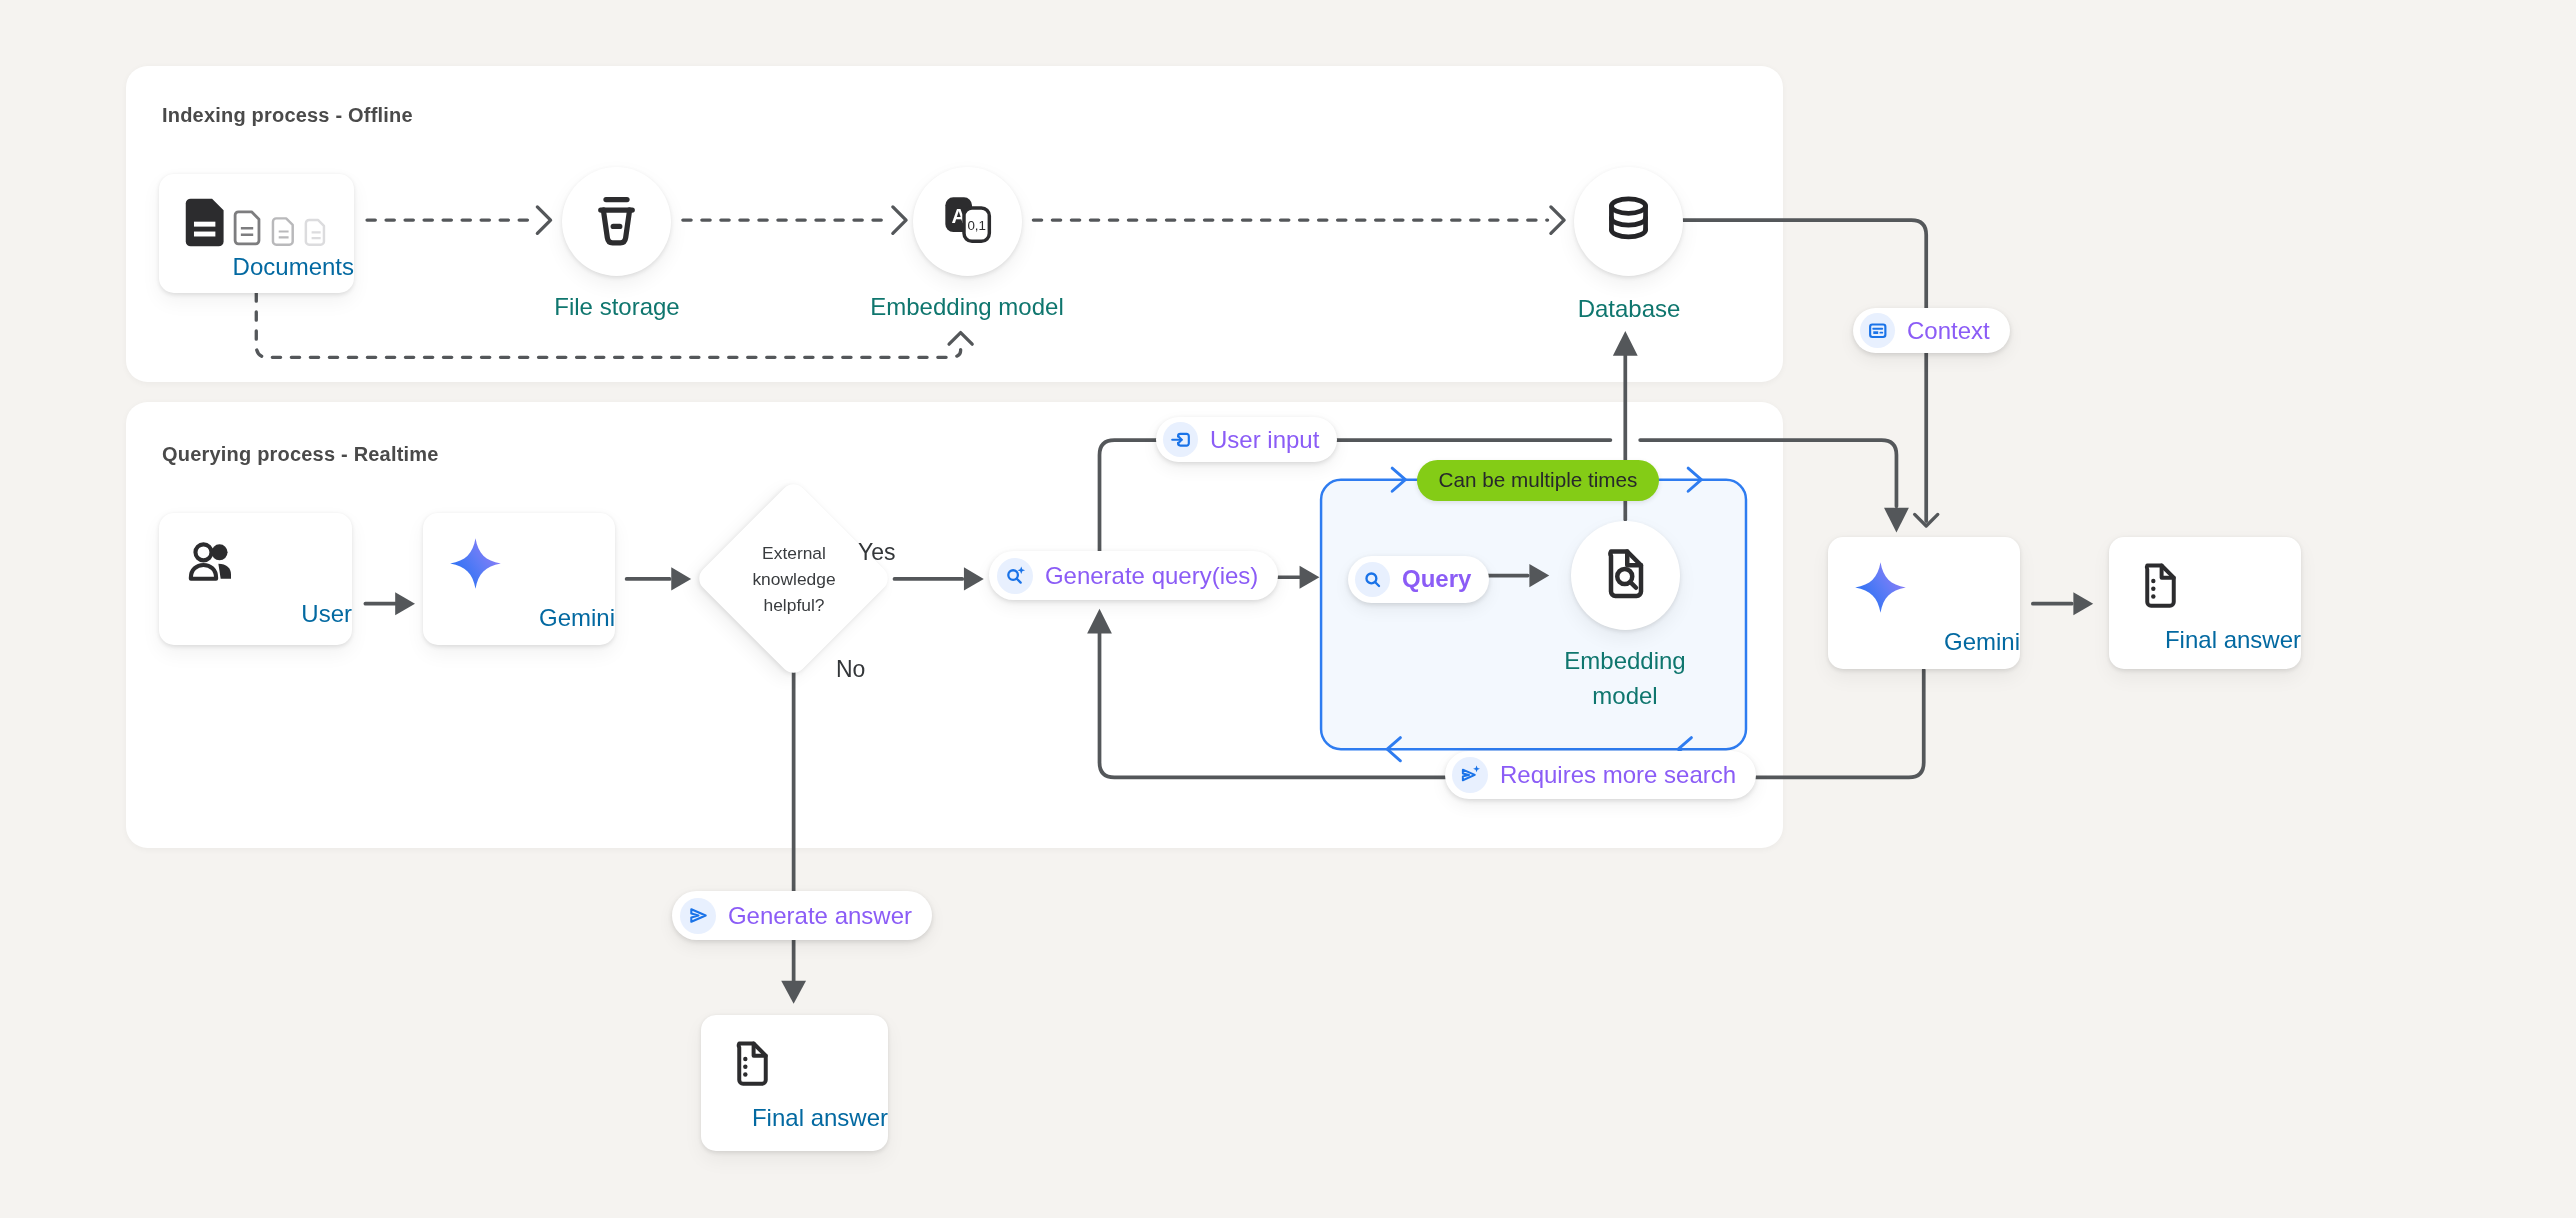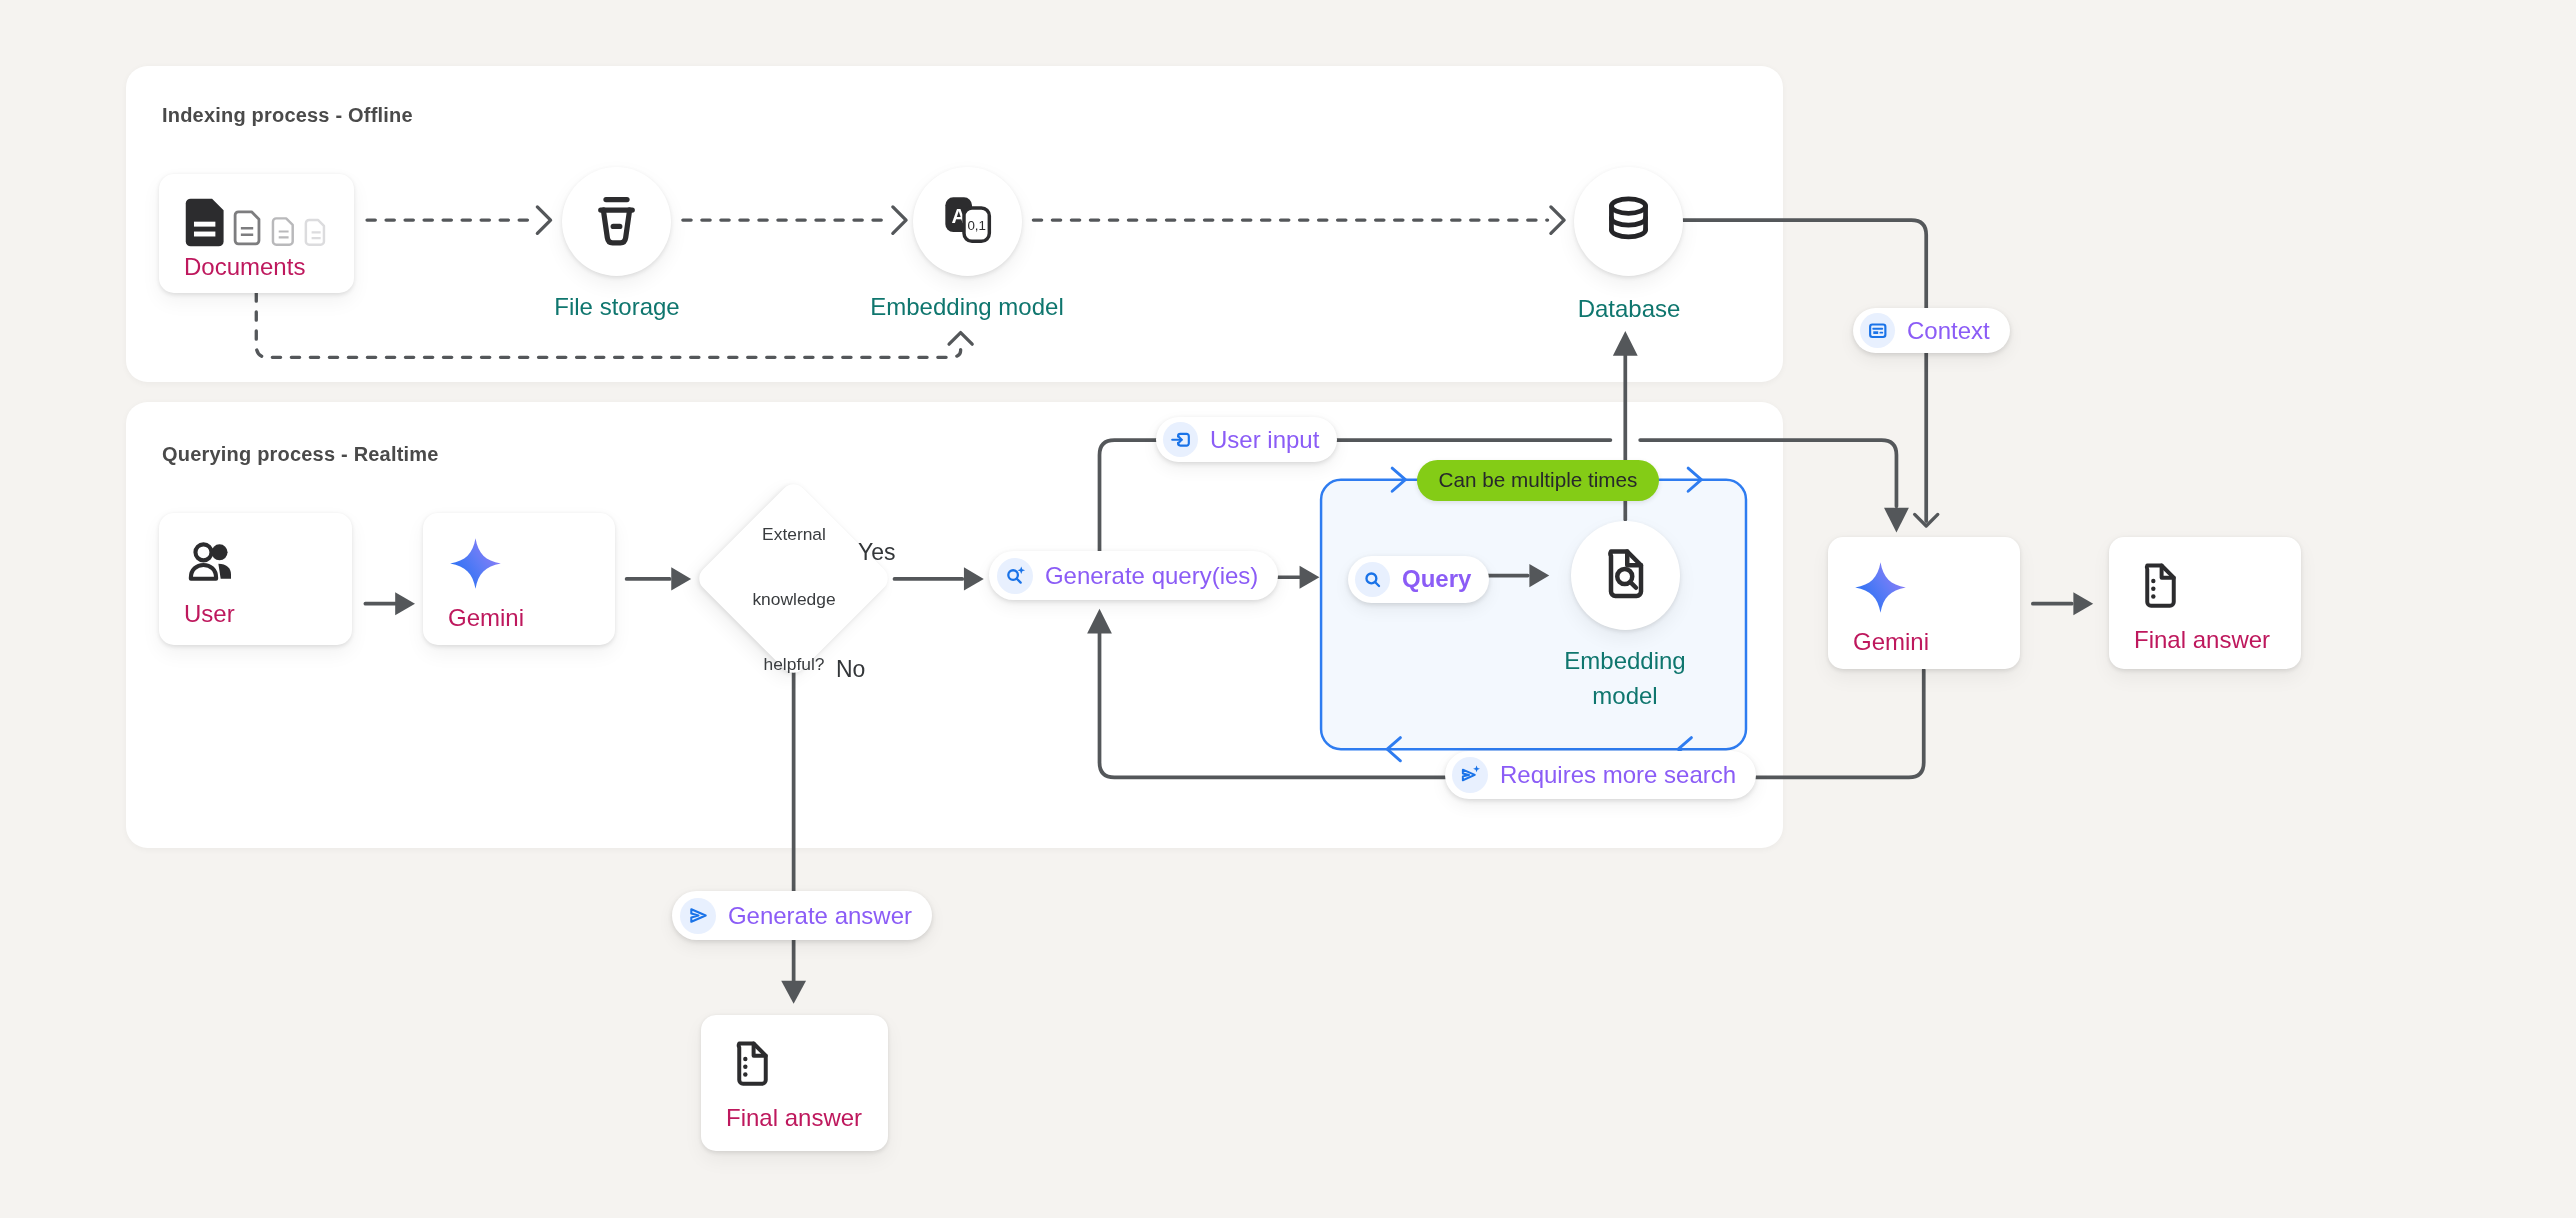--- a/index.html
+++ b/index.html
@@ -16,21 +16,21 @@
   .panel-title{
     position:absolute;font-size:20px;font-weight:700;color:#4a4a4a;letter-spacing:0.2px;
     white-space:nowrap;
   }
   .conn{position:absolute;left:0;top:0;z-index:2;}
   .node-box{
     position:absolute;background:#fff;border-radius:15px;z-index:3;
     box-shadow:0 1.7px 4.1px rgba(0,0,0,0.10), 0 8.3px 20px rgba(0,0,0,0.05);
     padding:23px 0 0 25px;box-sizing:border-box;
   }
-  .node-box .nb-label{margin-top:10px;font-size:24px;color:#be185d;white-space:nowrap;}
+  .node-box .nb-label{margin-top:10px;font-size:24px;color:#0369a1;white-space:nowrap;text-align:right;}
   .circle-node{
     position:absolute;width:109px;height:109px;border-radius:50%;background:#fff;z-index:3;
     box-shadow:0 1.7px 4.1px rgba(0,0,0,0.10), 0 8.3px 20px rgba(0,0,0,0.06);
     display:flex;align-items:center;justify-content:center;
   }
   .circle-label{
     position:absolute;font-size:24px;color:#0f766e;text-align:center;z-index:3;
     line-height:35px;white-space:nowrap;
   }
   .pill{
@@ -206,21 +206,21 @@
             <stop offset="1" stop-color="#9b7cf7"></stop>
         </linearGradient>
       </defs>
       <path d="M50 4 C55 32 68 45 96 50 C68 55 55 68 50 96 C45 68 32 55 4 50 C32 45 45 32 50 4 Z" fill="url(#gg1)"></path>
     </svg>
   </span>
   <div class="nb-label">Gemini</div>
 </div>
 
 <div class="diamond" style="left:723px;top:508px;"></div>
-<div class="diamond-text" style="left:703px;top:528px;width:182px;height:141px;gap:39px;">
+<div class="diamond-text" style="left:703px;top:508px;width:182px;height:141px;">
   <span>External</span>
   <span>knowledge</span>
   <span>helpful?</span>
 </div>
 <div class="edge-label" style="left:858px;top:539px;">Yes</div>
 <div class="edge-label" style="left:796px;top:656px;margin-left:40px;">No</div>
 
 <div class="pill" style="left:989px;top:551px;">
   <span class="chip">
     <svg width="23" height="23" viewBox="0 0 24 24">

